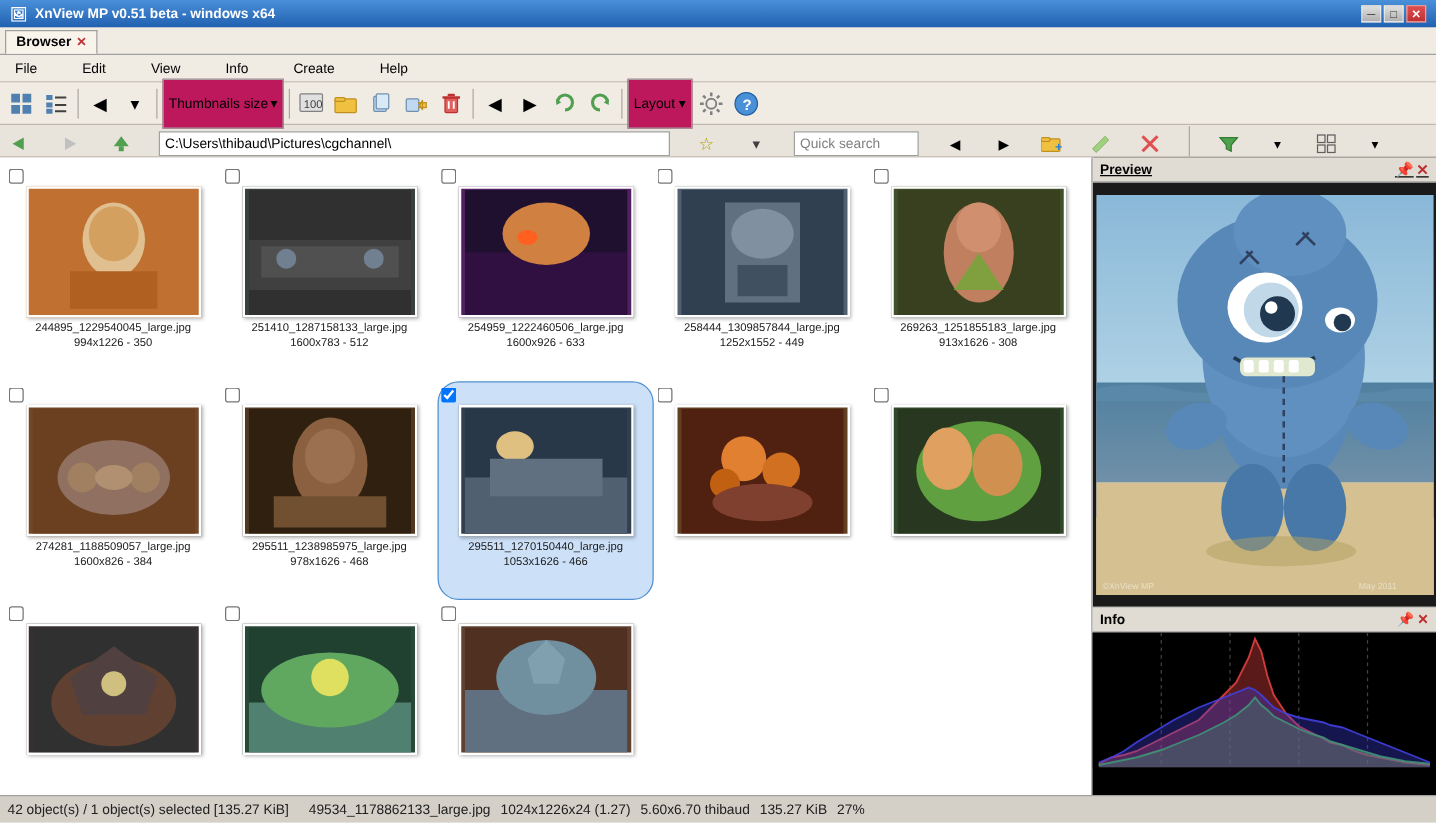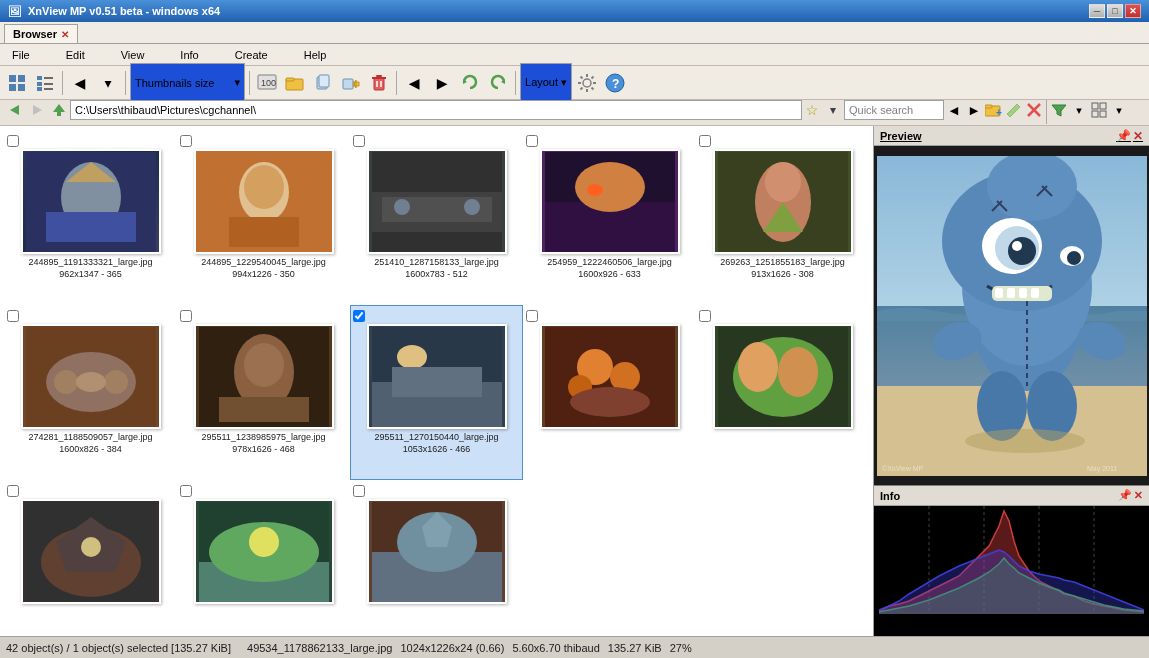--- a/index.html
+++ b/index.html
@@ -19,38 +19,38 @@
     .tab-close { color: #c03030; font-size: 10px; font-weight: bold; cursor: pointer; }
     
     
     #menubar { background: #f0ece4; height: 22px; display: flex; align-items: center; padding: 0 4px; border-bottom: 1px solid #c0b8b0; gap: 20px; }
     .menu-item { padding: 2px 8px; cursor: pointer; font-size: 11px; }
     
     
     #toolbar { background: #f0ece4; height: 34px; display: flex; align-items: center; padding: 2px 4px; gap: 2px; border-bottom: 1px solid #c0b8b0; }
     .tb-btn { height: 26px; min-width: 26px; border: 1px solid transparent; background: transparent; display: flex; align-items: center; justify-content: center; cursor: pointer; font-size: 14px; padding: 0 2px; }
     .tb-sep { width: 1px; height: 24px; background: #b0a8a0; margin: 0 2px; }
-    .tb-dropdown { height: 40px; border: 1px solid #a0a0a0; background: #1d4ed8; padding: 0 4px; font-size: 11px; display: flex; align-items: center; gap: 20px; cursor: pointer; }
-    
-    
-    #addressbar { background: #e8e4dc; height: 26px; display: flex; align-items: flex-start; padding: 0 4px; gap: 0; border-bottom: 1px solid #c0b8b0; }
+    .tb-dropdown { height: 40px; border: 1px solid #a0a0a0; background: #be185d; padding: 0 4px; font-size: 11px; display: flex; align-items: center; gap: 2px; cursor: pointer; }
+    
+    
+    #addressbar { background: #e8e4dc; height: 26px; display: flex; align-items: flex-end; padding: 0 4px; gap: 19px; border-bottom: 1px solid #c0b8b0; }
     .addr-nav-btn { width: 22px; height: 20px; border: 1px solid transparent; background: transparent; display: flex; align-items: center; justify-content: center; cursor: pointer; font-size: 12px; color: #404040; }
     .addr-box { flex: 1; height: 20px; border: 1px solid #a0a0a0; background: white; padding: 0 4px; font-size: 11px; display: flex; align-items: center; }
     .star-btn { width: 20px; height: 20px; display: flex; align-items: center; justify-content: center; font-size: 14px; color: #b0a000; cursor: pointer; }
     .search-box { width: 100px; height: 20px; border: 1px solid #a0a0a0; background: white; padding: 0 4px; font-size: 11px; color: #808080; display: flex; align-items: center; cursor: text; }
     .addr-btn { width: 20px; height: 20px; border: 1px solid transparent; background: transparent; display: flex; align-items: center; justify-content: center; cursor: pointer; font-size: 11px; }
     
     
     #main { display: flex; height: calc(658px - 22px - 22px - 22px - 34px - 26px - 22px); }
     
     
     #filebrowser { flex: 1; background: white; border-right: 1px solid #a0a0a0; overflow: hidden; position: relative; display: flex; flex-direction: column; }
     #thumbnails-grid { flex: 1; overflow-y: auto; overflow-x: hidden; padding: 4px; display: grid; grid-template-columns: repeat(5, 1fr); gap: 0; }
     .thumb-cell { display: flex; flex-direction: column; align-items: center; padding: 4px 2px; cursor: pointer; border: 1px solid transparent; }
-    .thumb-cell.selected { background: #cce0f8; border-color: #5090d0; }
+    .thumb-cell.selected { background: #cce0f8; border-color: #5090d0; border-radius: 17px; }
     .thumb-checkbox { align-self: flex-start; width: 12px; height: 12px; margin-bottom: 2px; }
     .thumb-img { width: 140px; height: 105px; display: flex; align-items: center; justify-content: center; overflow: hidden; border: 2px solid white; box-shadow: 1px 1px 3px rgba(0,0,0,0.3); }
     .thumb-label { font-size: 9px; text-align: center; margin-top: 3px; line-height: 1.3; color: #202020; word-break: break-all; max-width: 150px; }
     
     
     #rightpanel { width: 275px; display: flex; flex-direction: column; background: #d8d4cc; }
     
     
     #preview { background: #1a1a1a; flex: 1; display: flex; flex-direction: column; border-bottom: 1px solid #808080; }
     #preview-header { background: #e0dcd4; height: 20px; display: flex; align-items: center; justify-content: space-between; padding: 0 6px; border-bottom: 1px solid #a0a0a0; text-decoration: underline; }
@@ -280,34 +280,20 @@
   </div>
   <div class="addr-btn">▾</div>
   <div style="width:16px"></div>
 </div>
 
 <div id="main">
 
   <div id="filebrowser">
     <div id="thumbnails-grid">
 
-      <div class="thumb-cell">
-        <input type="checkbox" class="thumb-checkbox" style="">
-        <div class="thumb-img" style="background: linear-gradient(135deg, #2a3a5a 0%, #1a2a4a 50%, #3a4060 100%);">
-          <div class="img-placeholder">
-            <svg width="130" height="100" viewBox="0 0 130 100">
-              <rect width="130" height="100" fill="#2a3060"></rect>
-              <ellipse cx="65" cy="45" rx="30" ry="35" fill="#8090a0"></ellipse>
-              <rect x="20" y="60" width="90" height="30" fill="#4050a0"></rect>
-              <polygon points="40,30 65,10 90,30" fill="#c0a060"></polygon>
-            </svg>
-          </div>
-        </div>
-        <div class="thumb-label">244895_1191333321_large.jpg<br>962x1347 - 365</div>
-      </div>
 
       <div class="thumb-cell">
         <input type="checkbox" class="thumb-checkbox" style="">
         <div class="thumb-img" style="background: #c07030;">
           <div class="img-placeholder">
             <svg width="130" height="100" viewBox="0 0 130 100">
               <rect width="130" height="100" fill="#c07030"></rect>
               <ellipse cx="65" cy="40" rx="25" ry="30" fill="#e0c090"></ellipse>
               <ellipse cx="65" cy="35" rx="20" ry="22" fill="#d4a060"></ellipse>
               <rect x="30" y="65" width="70" height="30" fill="#b06020"></rect>
@@ -342,20 +328,34 @@
               <rect x="0" y="50" width="130" height="50" fill="#301040"></rect>
               <ellipse cx="65" cy="35" rx="35" ry="25" fill="#d08040"></ellipse>
               <ellipse cx="50" cy="38" rx="8" ry="6" fill="#ff6020"></ellipse>
             </svg>
           </div>
         </div>
         <div class="thumb-label">254959_1222460506_large.jpg<br>1600x926 - 633</div>
       </div>
 
 
+      <div class="thumb-cell">
+        <input type="checkbox" class="thumb-checkbox" style="">
+        <div class="thumb-img" style="background: #506070;">
+          <div class="img-placeholder">
+            <svg width="130" height="100" viewBox="0 0 130 100">
+              <rect width="130" height="100" fill="#304050"></rect>
+              <rect x="35" y="10" width="60" height="80" fill="#607080"></rect>
+              <ellipse cx="65" cy="35" rx="25" ry="20" fill="#8090a0"></ellipse>
+              <rect x="45" y="60" width="40" height="25" fill="#405060"></rect>
+            </svg>
+          </div>
+        </div>
+        <div class="thumb-label">258444_1309857844_large.jpg<br>1252x1552 - 449</div>
+      </div>
 
       <div class="thumb-cell">
         <input type="checkbox" class="thumb-checkbox" style="">
         <div class="thumb-img" style="background: #405028;">
           <div class="img-placeholder">
             <svg width="130" height="100" viewBox="0 0 130 100">
               <rect width="130" height="100" fill="#384020"></rect>
               <ellipse cx="65" cy="50" rx="28" ry="40" fill="#c08060"></ellipse>
               <ellipse cx="65" cy="30" rx="18" ry="20" fill="#d09070"></ellipse>
               <polygon points="45,80 65,50 85,80" fill="#80a040"></polygon>
@@ -628,17 +628,17 @@
       </div>
     </div>
 
   </div>
 </div>
 
 <div id="statusbar">
   <span>42 object(s) / 1 object(s) selected [135.27 KiB]</span>
   <span></span>
   <span>49534_1178862133_large.jpg</span>
-  <span>1024x1226x24 (0.66)</span>
+  <span>1024x1226x24 (1.27)</span>
   <span>5.60x6.70 thibaud</span>
   <span>135.27 KiB</span>
   <span>27%</span>
 </div>
 
 </body></html>

